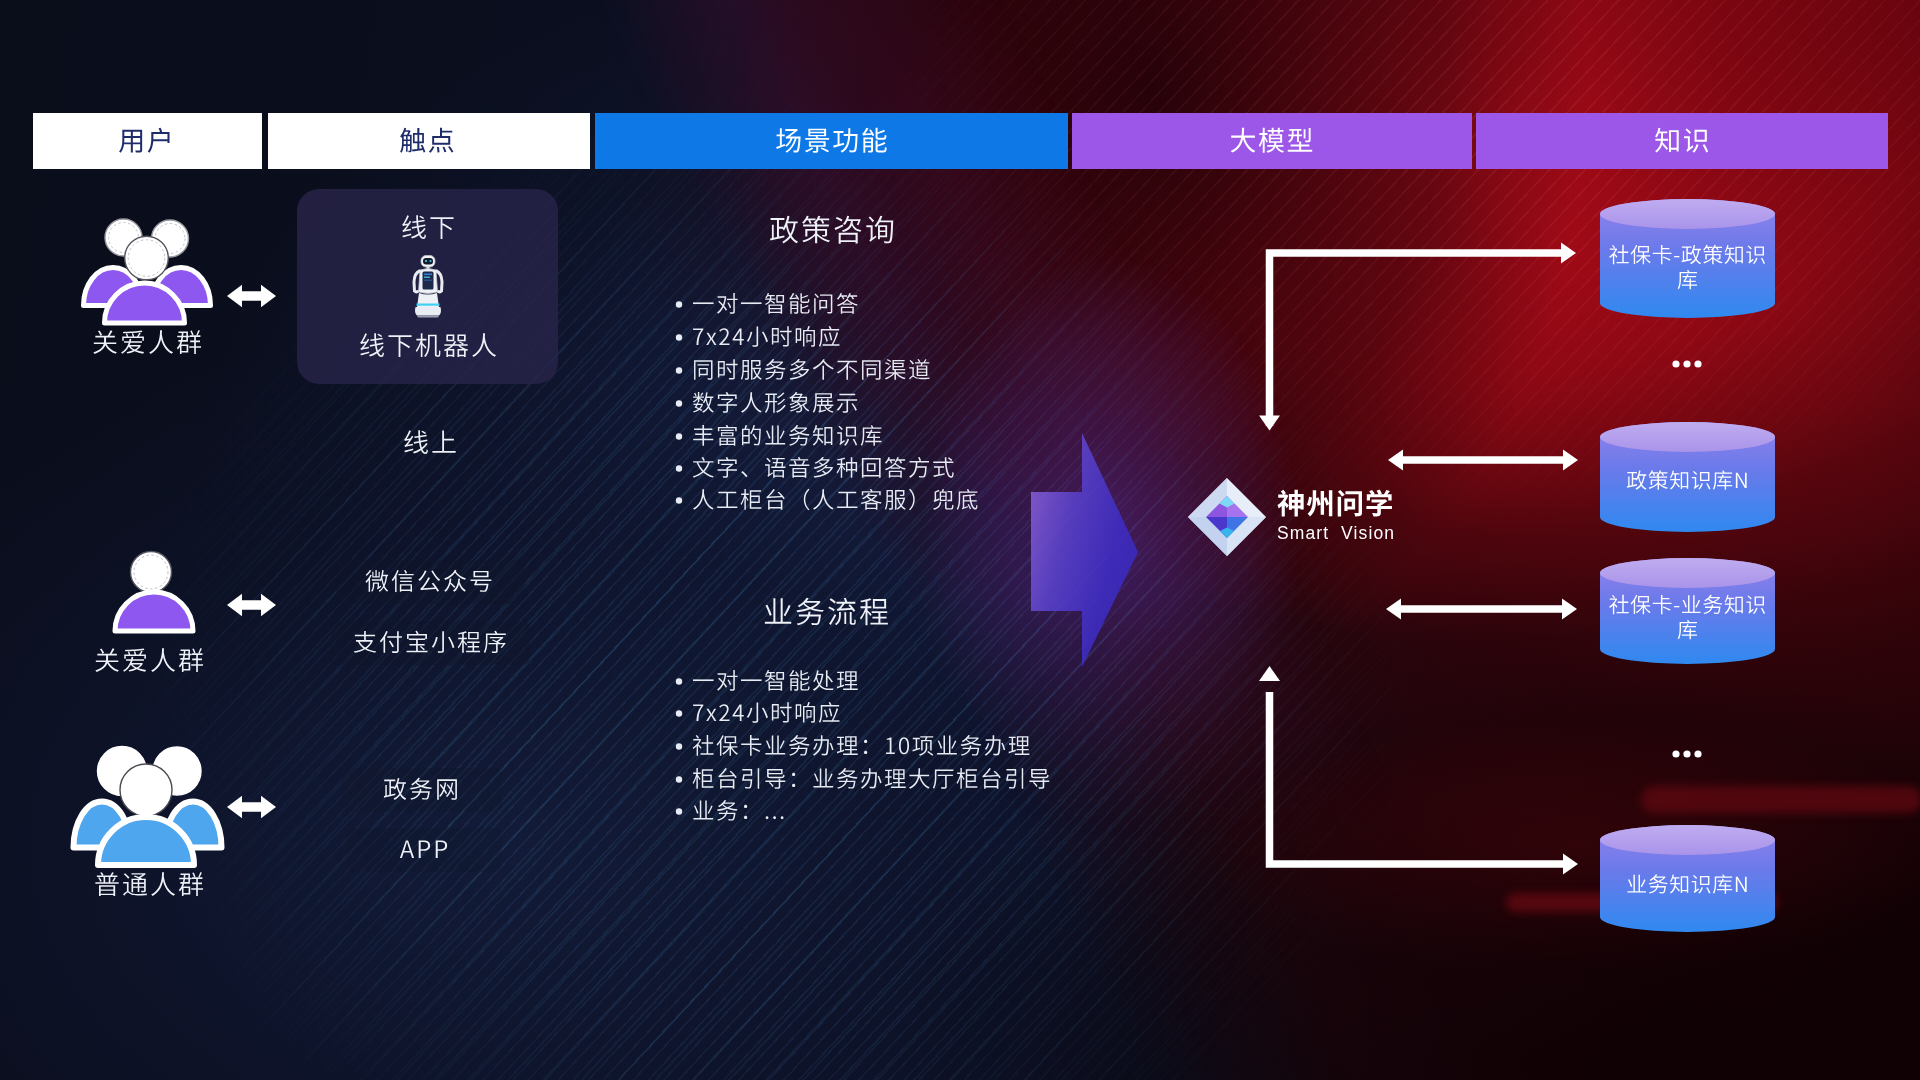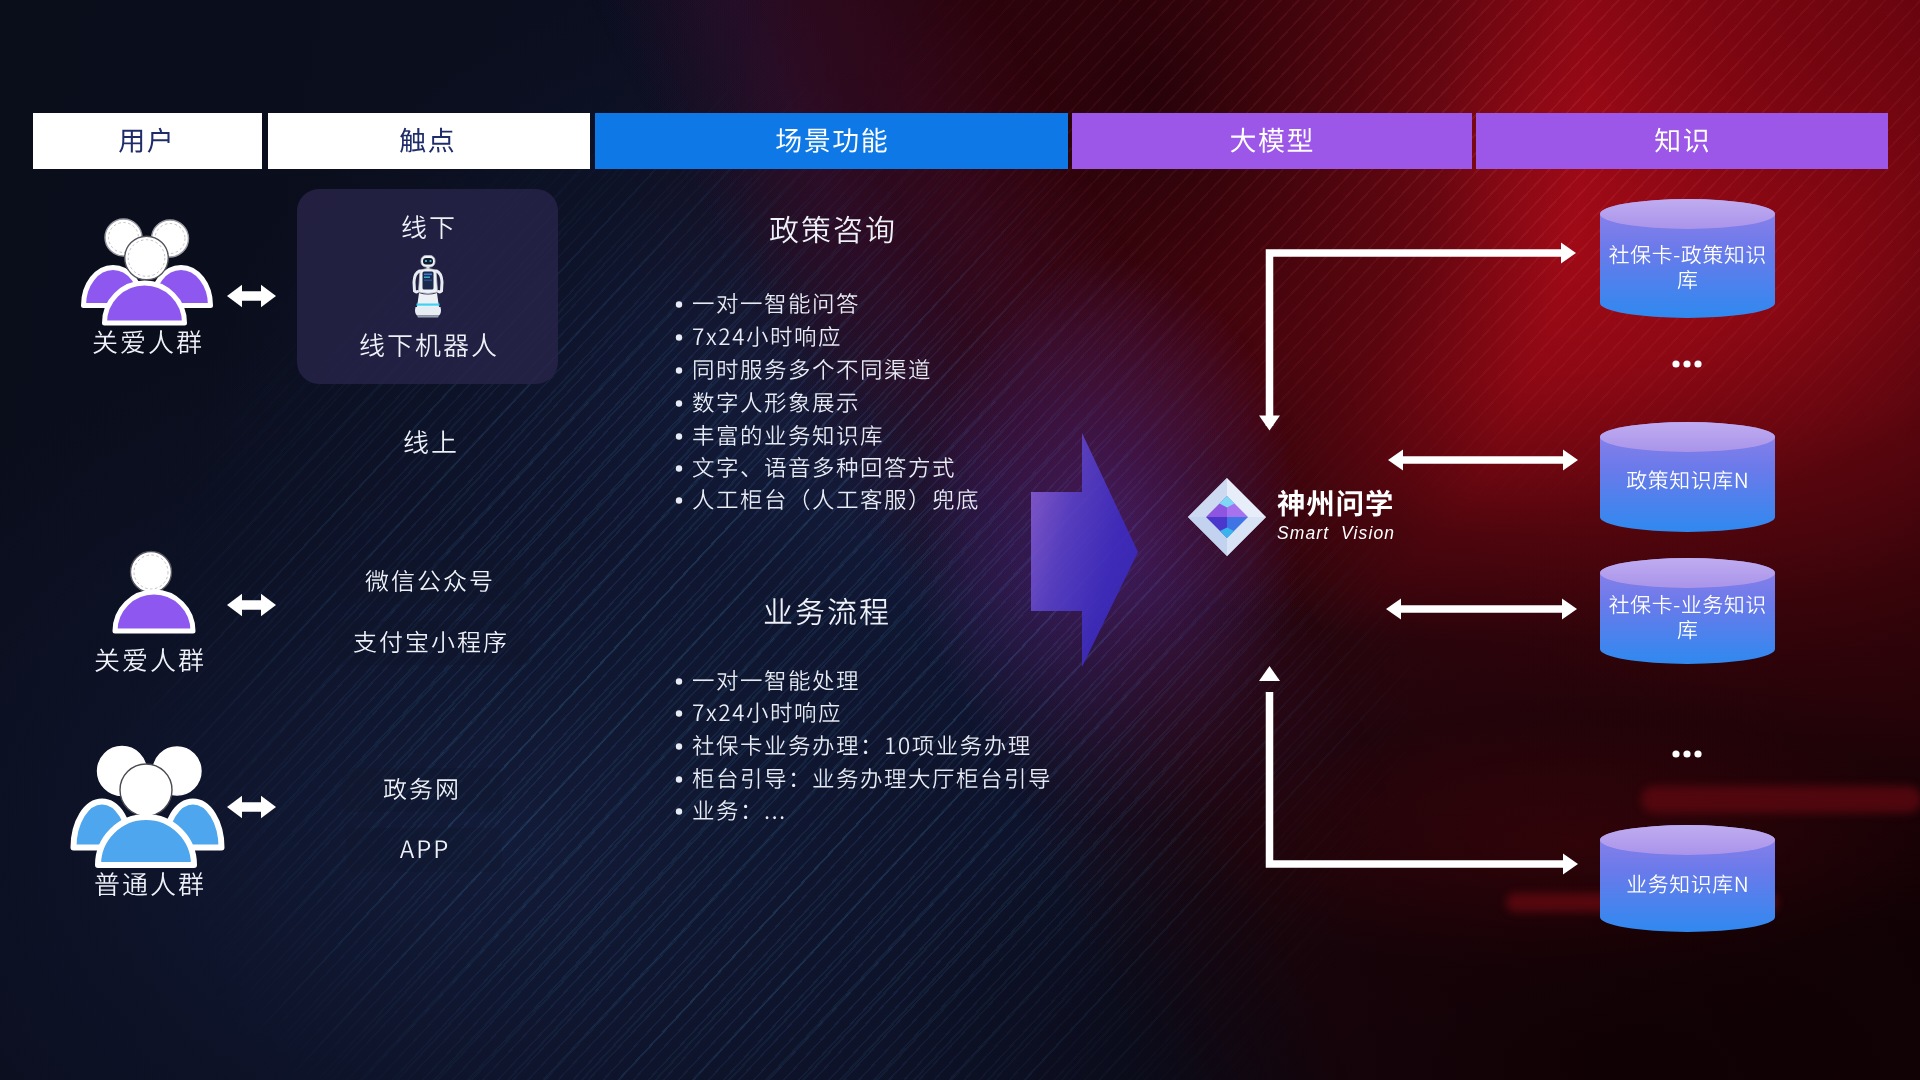--- a/index.html
+++ b/index.html
@@ -1,16 +1,16 @@
 <!DOCTYPE html>
 <html><head><meta charset="utf-8">
 <style>
 html,body{margin:0;padding:0;width:1920px;height:1080px;overflow:hidden;background:#090c17;}
 *{box-sizing:border-box;}
-#stage{position:absolute;inset:0;width:1920px;height:1080px;font-family:"Liberation Sans",sans-serif;font-style:italic;}
+#stage{position:absolute;inset:0;width:1920px;height:1080px;font-family:"Liberation Sans",sans-serif;}
 .abs{position:absolute;}
 
 #bgblue{position:absolute;inset:0;background:
  radial-gradient(1000px 700px at 26% 78%, #121b38 0%, rgba(14,20,44,0.6) 45%, rgba(10,13,30,0) 75%),
  radial-gradient(900px 650px at 47% 42%, rgba(23,33,70,0.9) 0%, rgba(16,23,50,0.45) 50%, rgba(10,13,28,0) 78%),
  linear-gradient(100deg, #0a0d1a 0%, #0b0f20 40%, #0d1228 58%, #0b0e20 75%, #0a0c1a 100%);}
 #bgred{position:absolute;inset:0;background:
  radial-gradient(560px 760px at 1150px 90px, rgba(11,1,6,0.78) 0%, rgba(11,1,6,0.42) 52%, transparent 78%),
  radial-gradient(560px 340px at 1890px 35px, rgba(105,4,14,0.8) 0%, rgba(105,4,14,0) 85%),
  radial-gradient(900px 600px at 1500px 125px, rgba(183,12,26,0.96) 0%, rgba(152,9,21,0.82) 42%, rgba(100,6,15,0.45) 68%, rgba(60,4,10,0.12) 86%, transparent 100%),

